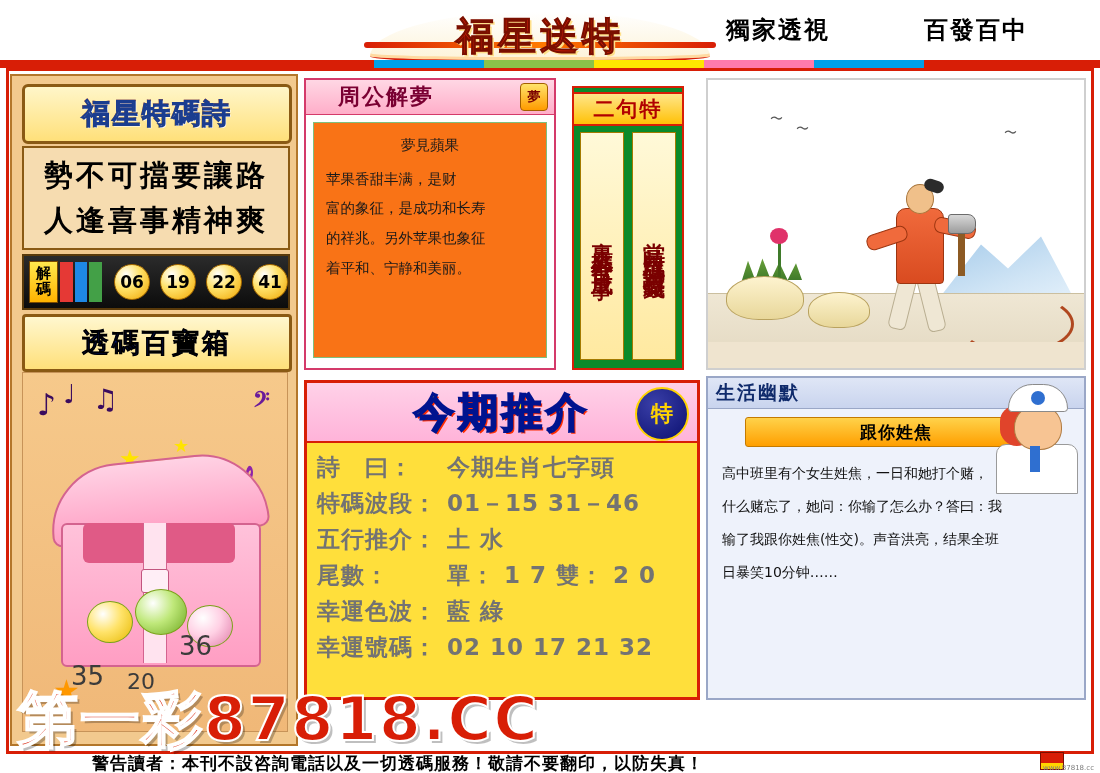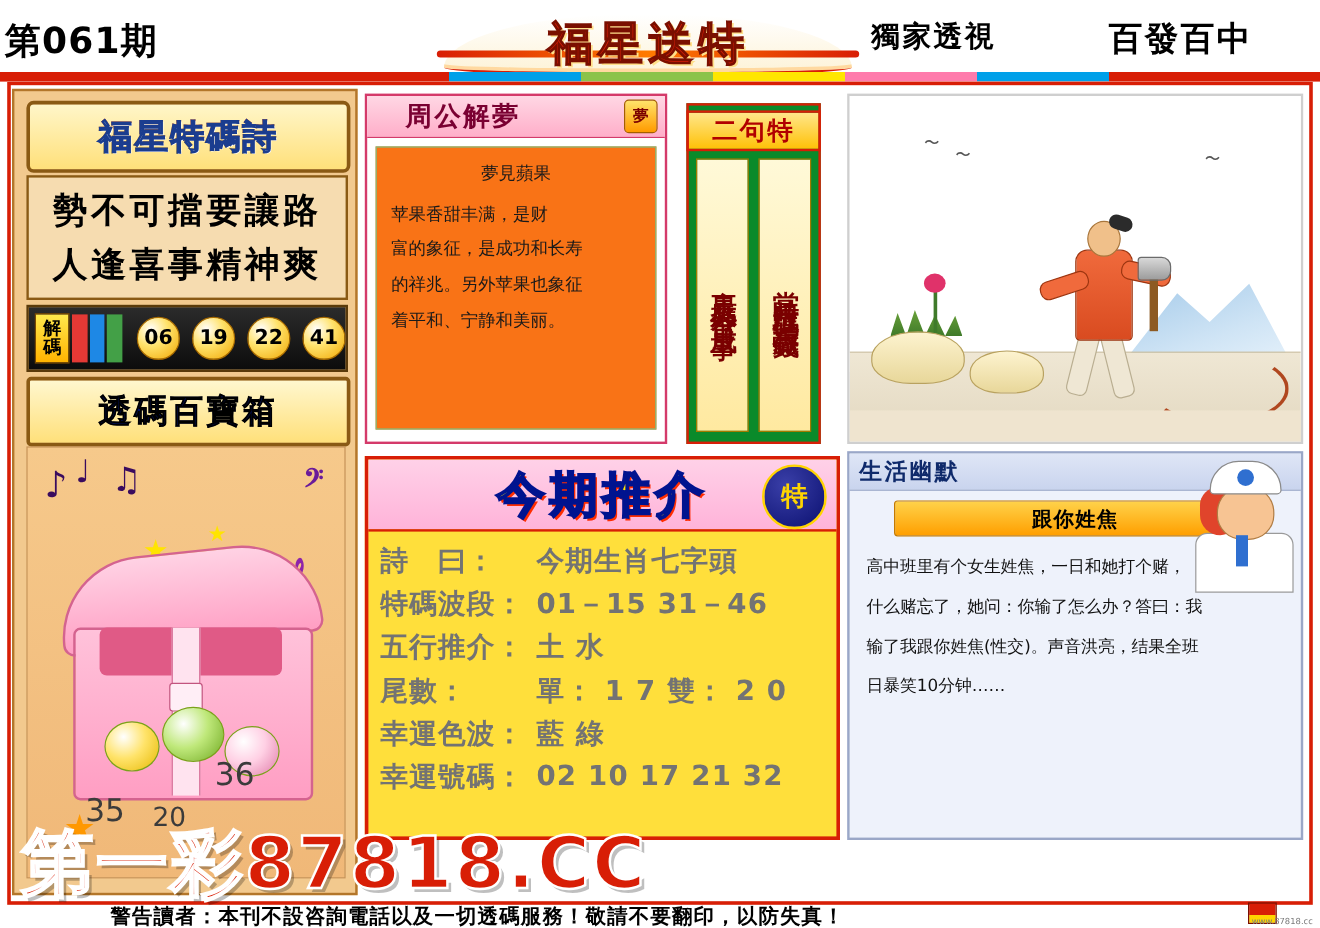--- a/index.html
+++ b/index.html
@@ -46,21 +46,21 @@
     -webkit-text-stroke:1px #7a0f00;
     text-shadow:2px 2px 0 #ffe08a;
     letter-spacing:4px;
   }
   .hdr-right1 {
     position:absolute; left:726px; top:14px;
     font-size:24px; font-weight:bold; color:#000; letter-spacing:2px;
   }
   .hdr-right2 {
     position:absolute; left:924px; top:14px;
-    font-size:28px; font-weight:bold; color:#000; letter-spacing:2px;
+    font-size:24px; font-weight:bold; color:#000; letter-spacing:2px;
   }
 
   
   .rainbow {
     position:absolute; left:0; top:60px; width:1100px; height:8px;
     background:linear-gradient(90deg,
       #d81e06 0%, #d81e06 34%,
       #00a0e9 34%, #00a0e9 44%,
       #8bc34a 44%, #8bc34a 54%,
       #ffe600 54%, #ffe600 64%,
@@ -428,21 +428,20 @@
   }
   .tiny-url {
     position:absolute; right:6px; bottom:1px; font-size:7px; color:#7a7a7a;
   }
 </style>
 </head>
 <body>
 
 <div id="page">
 
-  <div class="issue-no">第061期</div>
 
   <div class="banner-wrap">
     <div class="banner-arc"></div>
     <div class="banner-title">福星送特</div>
   </div>
 
   <div class="hdr-right1">獨家透視</div>
   <div class="hdr-right2">百發百中</div>
   <div class="rainbow"></div>
 

